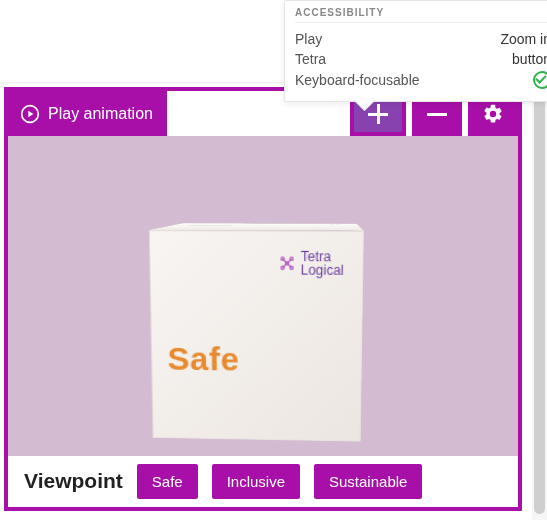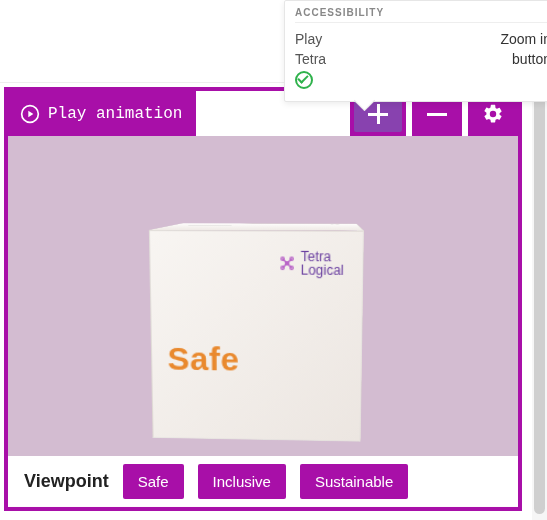--- a/index.html
+++ b/index.html
@@ -115,21 +115,20 @@
     display: flex;
     align-items: center;
     gap: 8px;
     padding: 0 14px 0 12px;
     color: #fff;
     font-size: 16px;
     font-weight: 500;
     cursor: pointer;
     border: none;
     background: transparent;
-    font-family: Liberation Mono, monospace;
   }
   .play-icon {
     width: 20px;
     height: 20px;
     flex: 0 0 auto;
   }
   .play-icon svg { display:block; }
 
   .toolbar-spacer {
     flex: 1;
@@ -286,21 +285,21 @@
   
   .bottom {
     height: 50px;
     background: #fff;
     display: flex;
     align-items: center;
     padding: 0 16px;
     gap: 14px;
   }
   .bottom-label {
-    font-size: 18px;
+    font-size: 21px;
     font-weight: 600;
     color: #222;
   }
   .vp-btn {
     background: #a80fa8;
     color: #fff;
     border: none;
     padding: 9px 15px;
     font-size: 15px;
     font-weight: 500;
@@ -351,20 +350,21 @@
   <hr>
   <div class="a11y-row">
     <span>Play</span>
     <span class="val">Zoom in</span>
   </div>
   <div class="a11y-row">
     <span>Tetra</span>
     <span class="val">button</span>
   </div>
   <div class="a11y-row">
+    <span>Keyboard-focusable</span>
     <span class="check-icon"></span>
   </div>
   <div class="a11y-arrow"></div>
 </div>
 
 <div class="widget">
 
   <div class="toolbar">
     <button class="play-btn">
       <span class="play-icon">

